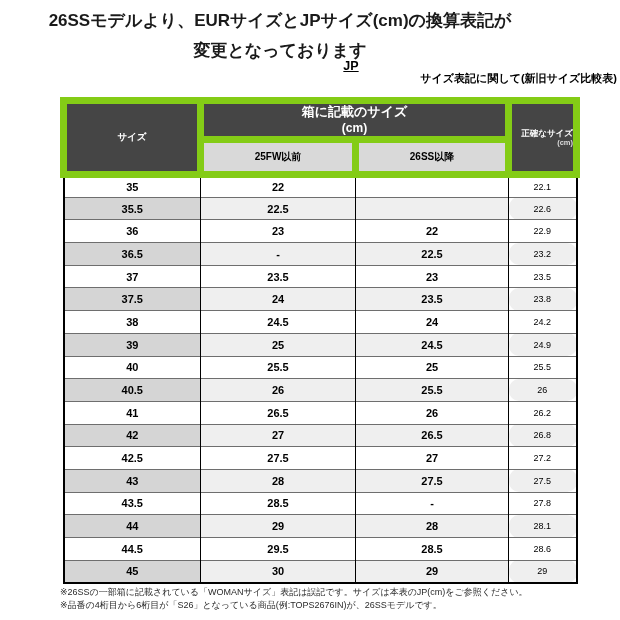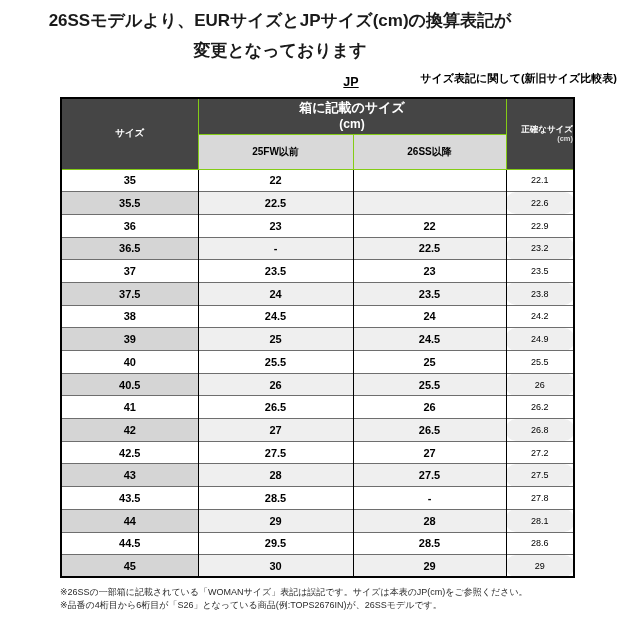--- a/index.html
+++ b/index.html
@@ -15,39 +15,39 @@
     position: absolute; top: 6px; left: 0; width: 560px;
     text-align: center; font-size: 17px; font-weight: bold;
     line-height: 30px; color: #1a1a1a;
   }
 
   .label-eur {
     position: absolute; top: 73px; left: 60px; width: 137px;
     text-align: center; font-size: 12.5px; font-weight: bold;
   }
   .label-jp {
-    position: absolute; top: 75px; left: 197px; width: 308px;
+    position: absolute; top: 59px; left: 197px; width: 308px;
     text-align: center; font-size: 12.5px; font-weight: bold; text-decoration: underline;
   }
   .label-note {
     position: absolute; top: 71px; right: 3px;
     font-size: 11px; font-weight: bold;
   }
 
   table.size-table {
     position: absolute; top: 97px; left: 60px;
     width: 513px; height: 481px;
     border-collapse: collapse; table-layout: fixed;
     border: 2px solid #000;
   }
   .size-table th, .size-table td {
     padding: 0; text-align: center; vertical-align: middle;
     overflow: hidden; white-space: nowrap;
   }
-  .size-table th { border: 1px solid #84cc16; }
+  .size-table th { border: 7px solid #84cc16; }
   .size-table td {
     border-left: 1px solid #000;
     border-top: 1px solid #6e6e6e;
     font-weight: bold; font-size: 11px;
     background: #ffffff;
   }
   tr.hdr-top { height: 36px; }
   tr.hdr-sub { height: 35px; }
 
   th.dark {

